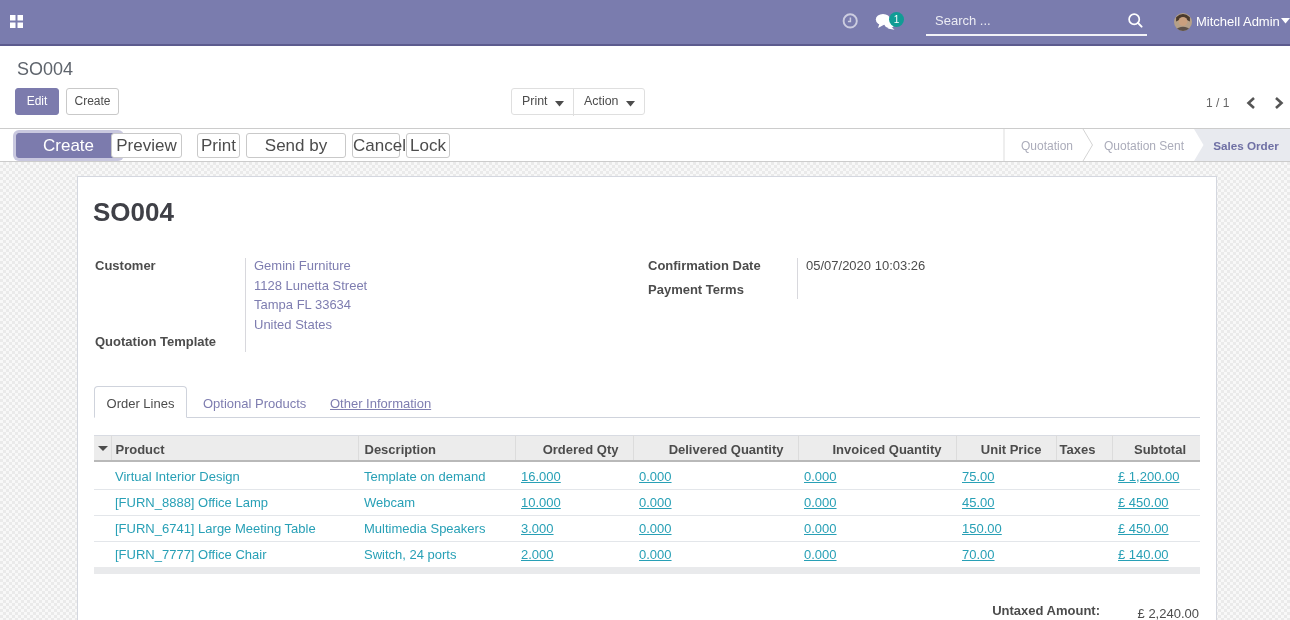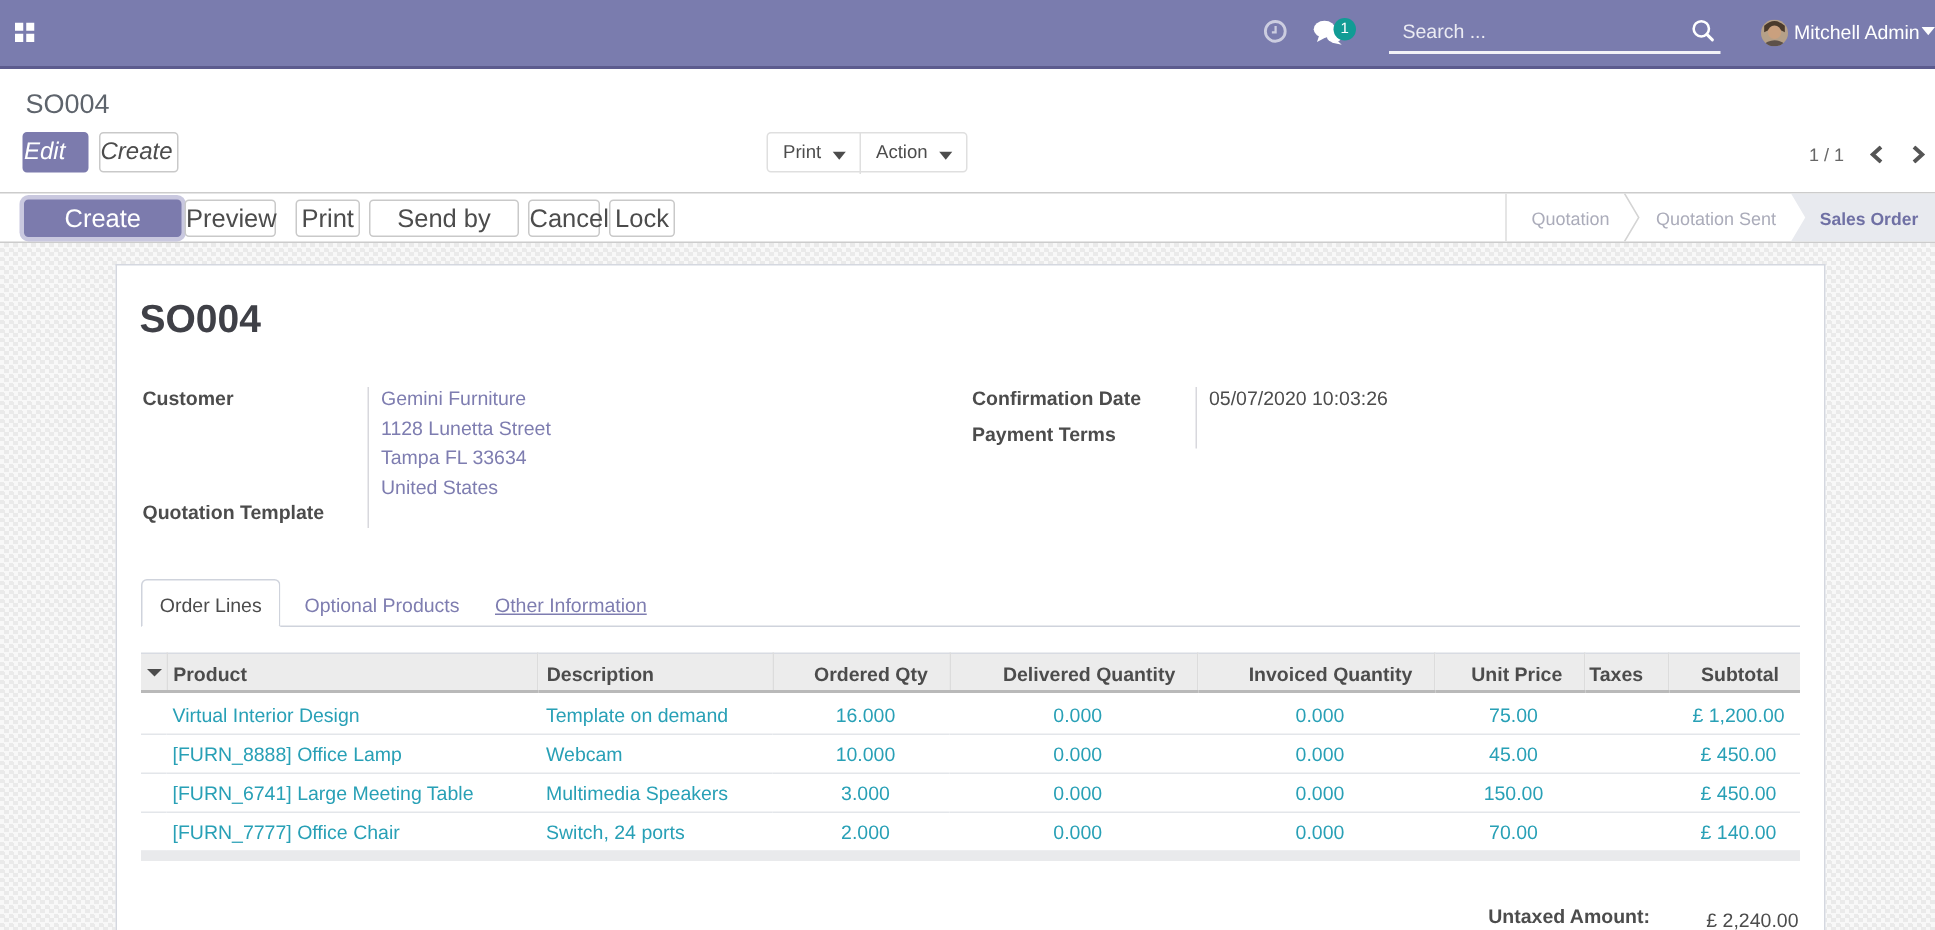--- a/index.html
+++ b/index.html
@@ -10,22 +10,22 @@
 
 #nav { position:absolute; left:0; top:0; width:1290px; height:46px;
   background:#7a7cae; border-bottom:2px solid #5c5b8e; }
 #nav .srchline { position:absolute; left:926px; top:34px; width:221px; height:2px; background:rgba(255,255,255,.9); }
 #nav .srchtxt { position:absolute; left:935px; top:13px; font-size:13px; color:rgba(255,255,255,.85); }
 #nav .uname { position:absolute; left:1196px; top:14px; font-size:13px; color:#fff; }
 
 
 #cp { position:absolute; left:0; top:46px; width:1290px; height:82px; background:#fff; }
 .bc { position:absolute; left:17px; top:13px; font-size:18px; color:#5e646c; }
-.btn { position:absolute; height:27px; font-size:16px; border-radius:3px; border:1px solid #c9c9c9;
-  background:#fff; color:#4c4c4c; line-height:25px;font-style:italic; }
+.btn { position:absolute; height:27px; font-size:12px; border-radius:3px; border:1px solid #c9c9c9;
+  background:#fff; color:#4c4c4c; text-align:center; line-height:25px; }
 .btn.p { background:#7c7bad; border-color:#7c7bad; color:#fff; }
 
 
 #sb { position:absolute; left:0; top:128px; width:1290px; height:34px; background:#fff;
   border-top:1px solid #cccccc; border-bottom:1px solid #cccccc; }
 .sbtn { position:absolute; top:4px; height:25px; font-size:17px; border-radius:3px;
   border:1px solid #c9c9c9; background:#fff; color:#4c4c4c; text-align:center; line-height:24px; }
 .sbtn.p { background:#7c7bad; border-color:#7c7bad; color:#fff;
   box-shadow:0 0 0 3px #c9c8df; }
 
@@ -53,21 +53,21 @@
 #tbl { position:absolute; left:94px; top:273px; border-collapse:collapse; table-layout:fixed;
   width:1106px; font-size:13px; }
 #tbl th { background:#ececec; border-top:1px solid #d8dbe2; border-bottom:2px solid #b9b9b9; border-right:1px solid #dcdcdc;
   height:25px; font-weight:bold; color:#4c4c4c; padding:7px 14px 0 6px; text-align:right;
   white-space:nowrap; overflow:hidden; vertical-align:top; line-height:13px; }
 #tbl th.l { text-align:left; padding-right:4px; }
 #tbl th:last-child { border-right:none; }
 #tbl td { border-bottom:1px solid #e3e6ea; height:26px; color:#28a0b6; padding:6px 0 0 6px;
   white-space:nowrap; overflow:hidden; vertical-align:top; line-height:13px; }
 #tbl tbody tr:first-child td { height:29px; padding-top:8px; }
-#tbl td.r { text-align:center; }
+#tbl td.r { text-align:left;text-decoration:underline; }
 .caret { display:inline-block; width:0; height:0; border-left:4.5px solid transparent;
   border-right:4.5px solid transparent; border-top:5px solid #4c4c4c; border-left-width:5px;border-right-width:5px; }
 </style>
 </head>
 <body>
 
 <div id="nav">
   <svg class="abs" style="left:10px;top:15px" width="13" height="13" viewBox="0 0 13 13">
     <rect x="0" y="0" width="5.5" height="5.5" fill="#fff"></rect>
     <rect x="7.5" y="0" width="5.5" height="5.5" fill="#fff"></rect>
@@ -131,21 +131,21 @@
   <svg class="abs" style="left:1246px;top:51px" width="10" height="12" viewBox="0 0 10 12">
     <path d="M8 1 L2.5 6 L8 11" fill="none" stroke="#555" stroke-width="2.6"></path>
   </svg>
   <svg class="abs" style="left:1274px;top:51px" width="10" height="12" viewBox="0 0 10 12">
     <path d="M2 1 L7.5 6 L2 11" fill="none" stroke="#555" stroke-width="2.6"></path>
   </svg>
 </div>
 
 <div id="sb">
   <div class="sbtn p" style="left:16px;width:105px;">Create Invoice</div>
-  <div class="sbtn" style="left:123px;width:61px;">Preview</div>
+  <div class="sbtn" style="left:111px;width:71px;">Preview</div>
   <div class="sbtn" style="left:197px;width:43px;">Print</div>
   <div class="sbtn" style="left:246px;width:100px;">Send by Email</div>
   <div class="sbtn" style="left:352px;width:48px;">Cancel</div>
   <div class="sbtn" style="left:406px;width:44px;text-align:center;">Lock</div>
   <svg class="abs" style="left:990px;top:0" width="300" height="32" viewBox="0 0 300 32">
     <path d="M14 0 L14 32" stroke="#dddddd" stroke-width="1"></path>
     <path d="M93 0 L102.5 16 L93 32" fill="none" stroke="#d4d4d4" stroke-width="1"></path>
     <path d="M204 0 L213.5 16 L204 32 L300 32 L300 0 Z" fill="#e8eaef"></path>
     <text x="57" y="20.8" font-size="12" fill="#abacba" text-anchor="middle">Quotation</text>
     <text x="154" y="20.8" font-size="12" fill="#abacba" text-anchor="middle">Quotation Sent</text>

